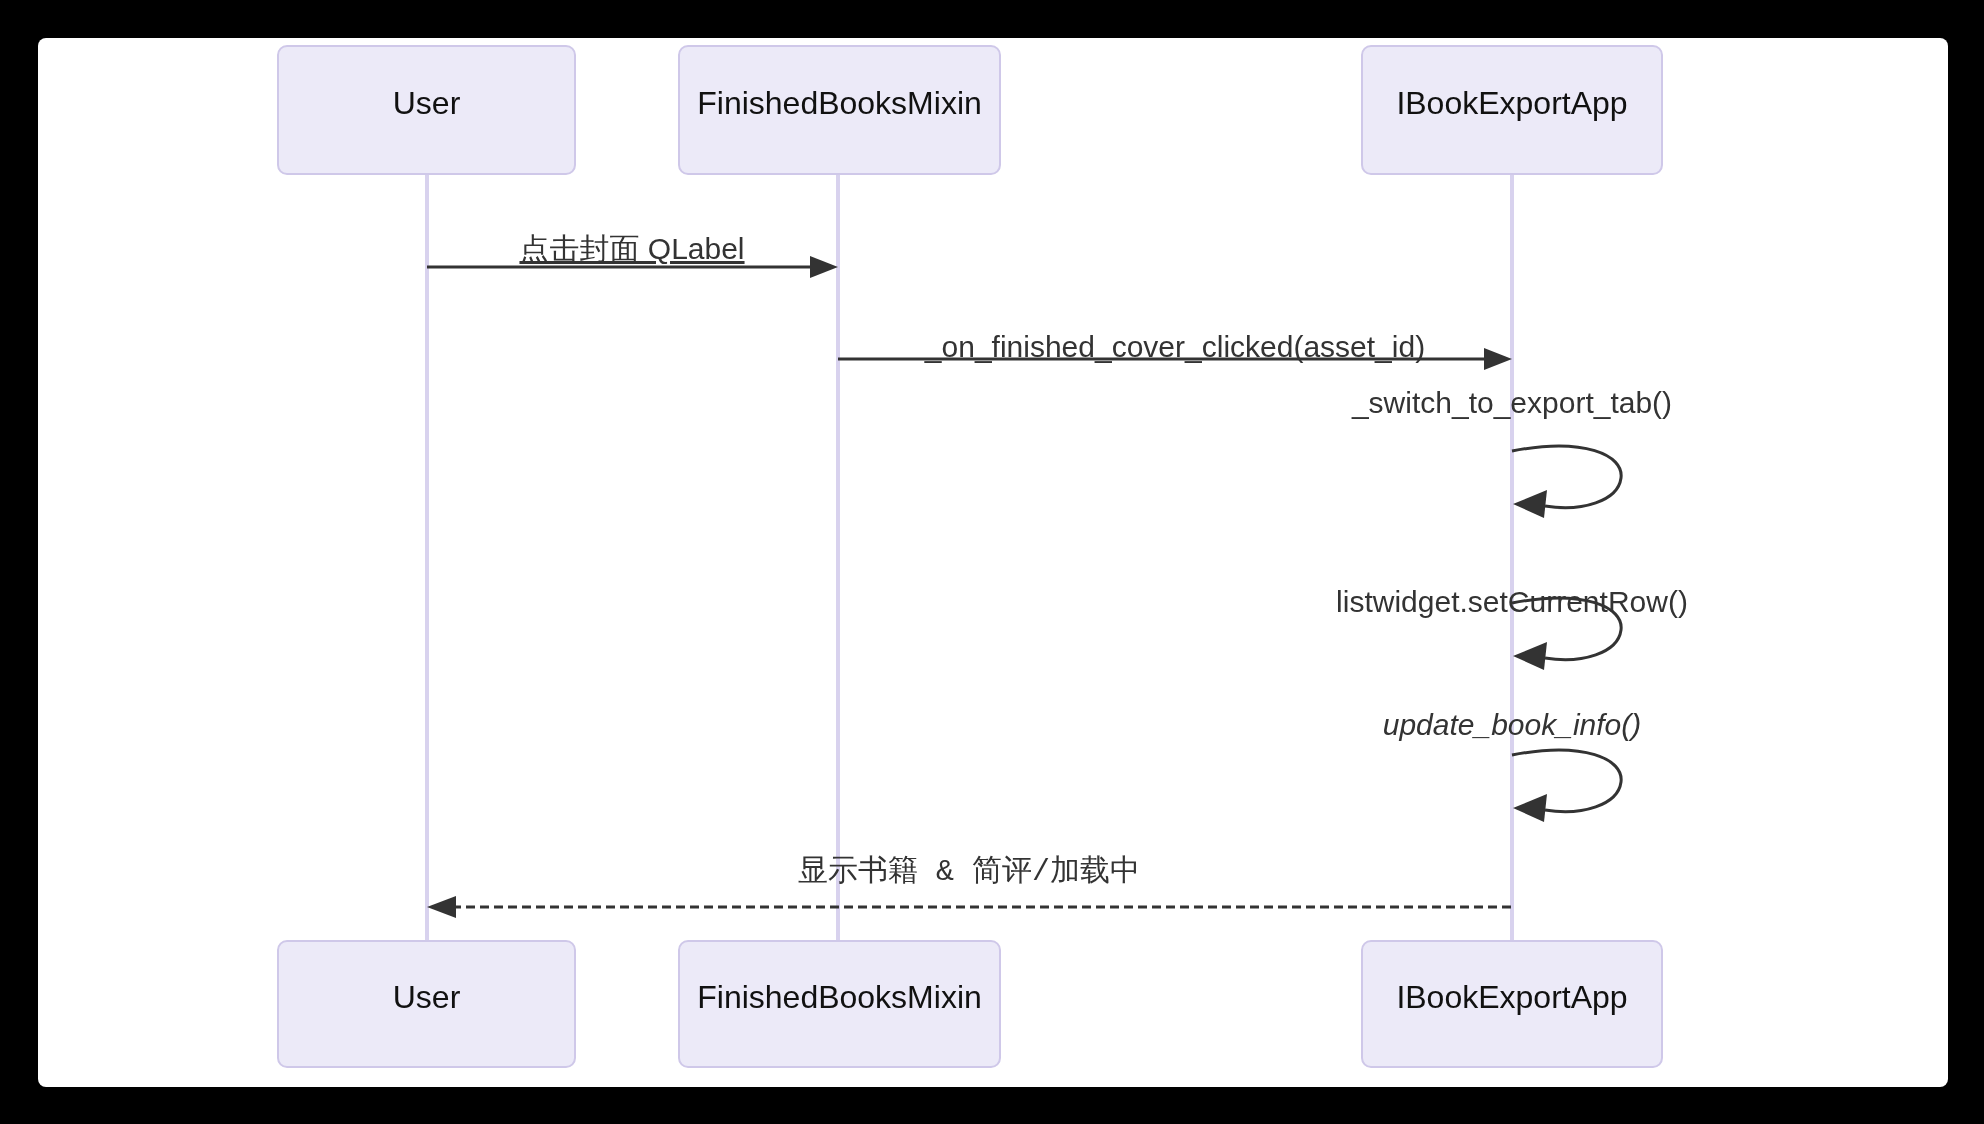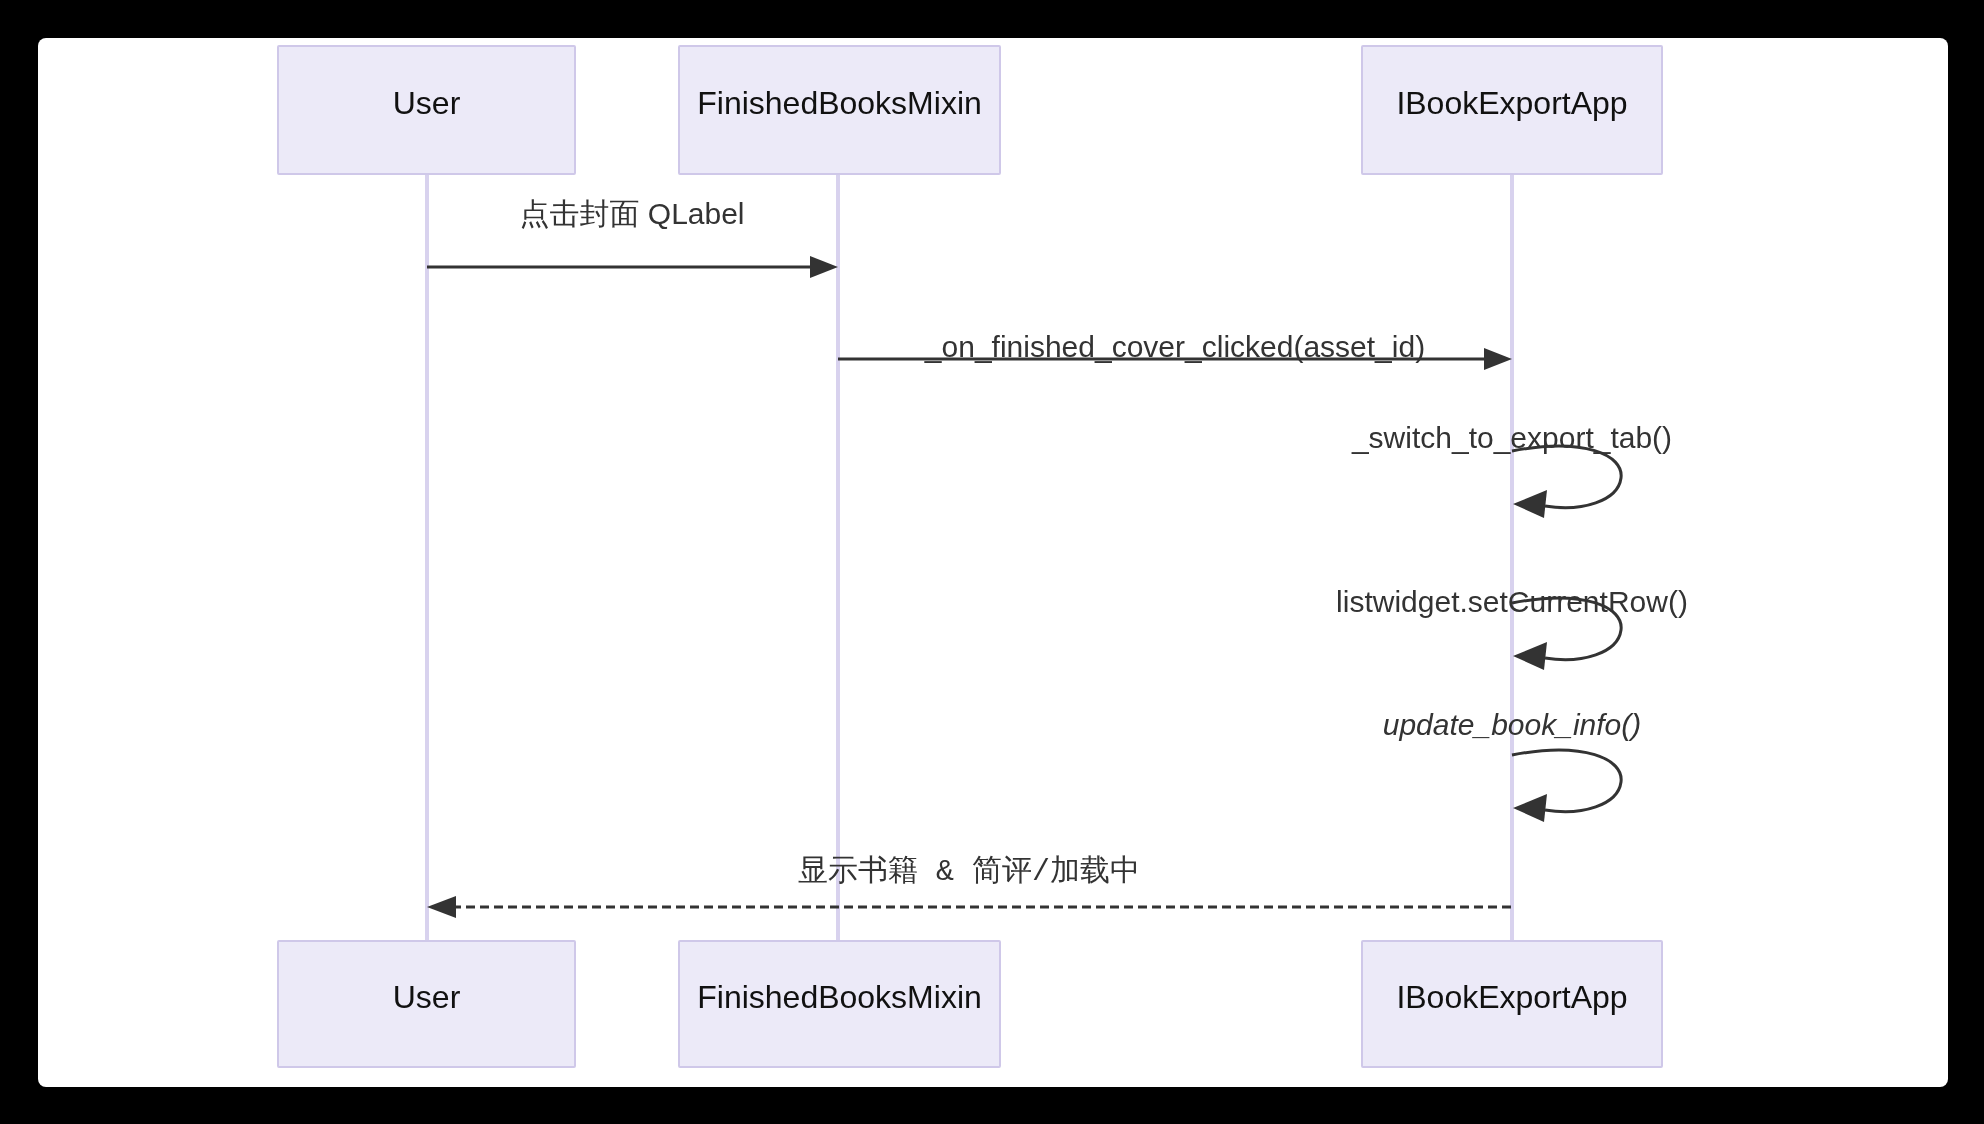--- a/index.html
+++ b/index.html
@@ -25,21 +25,21 @@
   }
   .lifeline { stroke: #D8D2EE; stroke-width: 4; }
   .arrow    { stroke: #333333; stroke-width: 3; fill: none; }
   .dashed   { stroke-dasharray: 9 5; }
   .loop     { stroke: #333333; stroke-width: 3; fill: none; }
   .head     { fill: #333333; stroke: none; }
   .actor {
     position: absolute;
     background: #ECEAF8;
     border: 2px solid #CFC8E9;
-    border-radius: 2px;
+    border-radius: 10px;
     box-sizing: border-box;
     display: flex;
     align-items: center;
     justify-content: center;
     padding-bottom: 14px;
     font-size: 32px;
     color: #111111;
   }
   .msg {
     position: absolute;
@@ -106,18 +106,18 @@
 <div class="actor" style="left:277px; top:940px; width:299px; height:128px;">
   <span>User</span>
 </div>
 <div class="actor" style="left:678px; top:940px; width:323px; height:128px;">
   <span>FinishedBooksMixin</span>
 </div>
 <div class="actor" style="left:1361px; top:940px; width:302px; height:128px;">
   <span>IBookExportApp</span>
 </div>
 
-<div class="msg" style="left:632px; top:199px;">点击封面 QLabel</div>
+<div class="msg" style="left:632px; top:234px;text-decoration:underline;">点击封面 QLabel</div>
 <div class="msg" style="left:1175px; top:332px;">_on_finished_cover_clicked(asset_id)</div>
-<div class="msg" style="left:1512px; top:423px;">_switch_to_export_tab()</div>
+<div class="msg" style="left:1512px; top:388px;">_switch_to_export_tab()</div>
 <div class="msg" style="left:1512px; top:556px;margin-top:31px;">listwidget.setCurrentRow()</div>
 <div class="msg" style="left:1512px; top:710px;font-style:italic;">update_book_info()</div>
 <div class="msg" style="left:969px; top:857px;font-family:Liberation Mono, monospace;">显示书籍 &amp; 简评/加载中</div>
 
 </body></html>

